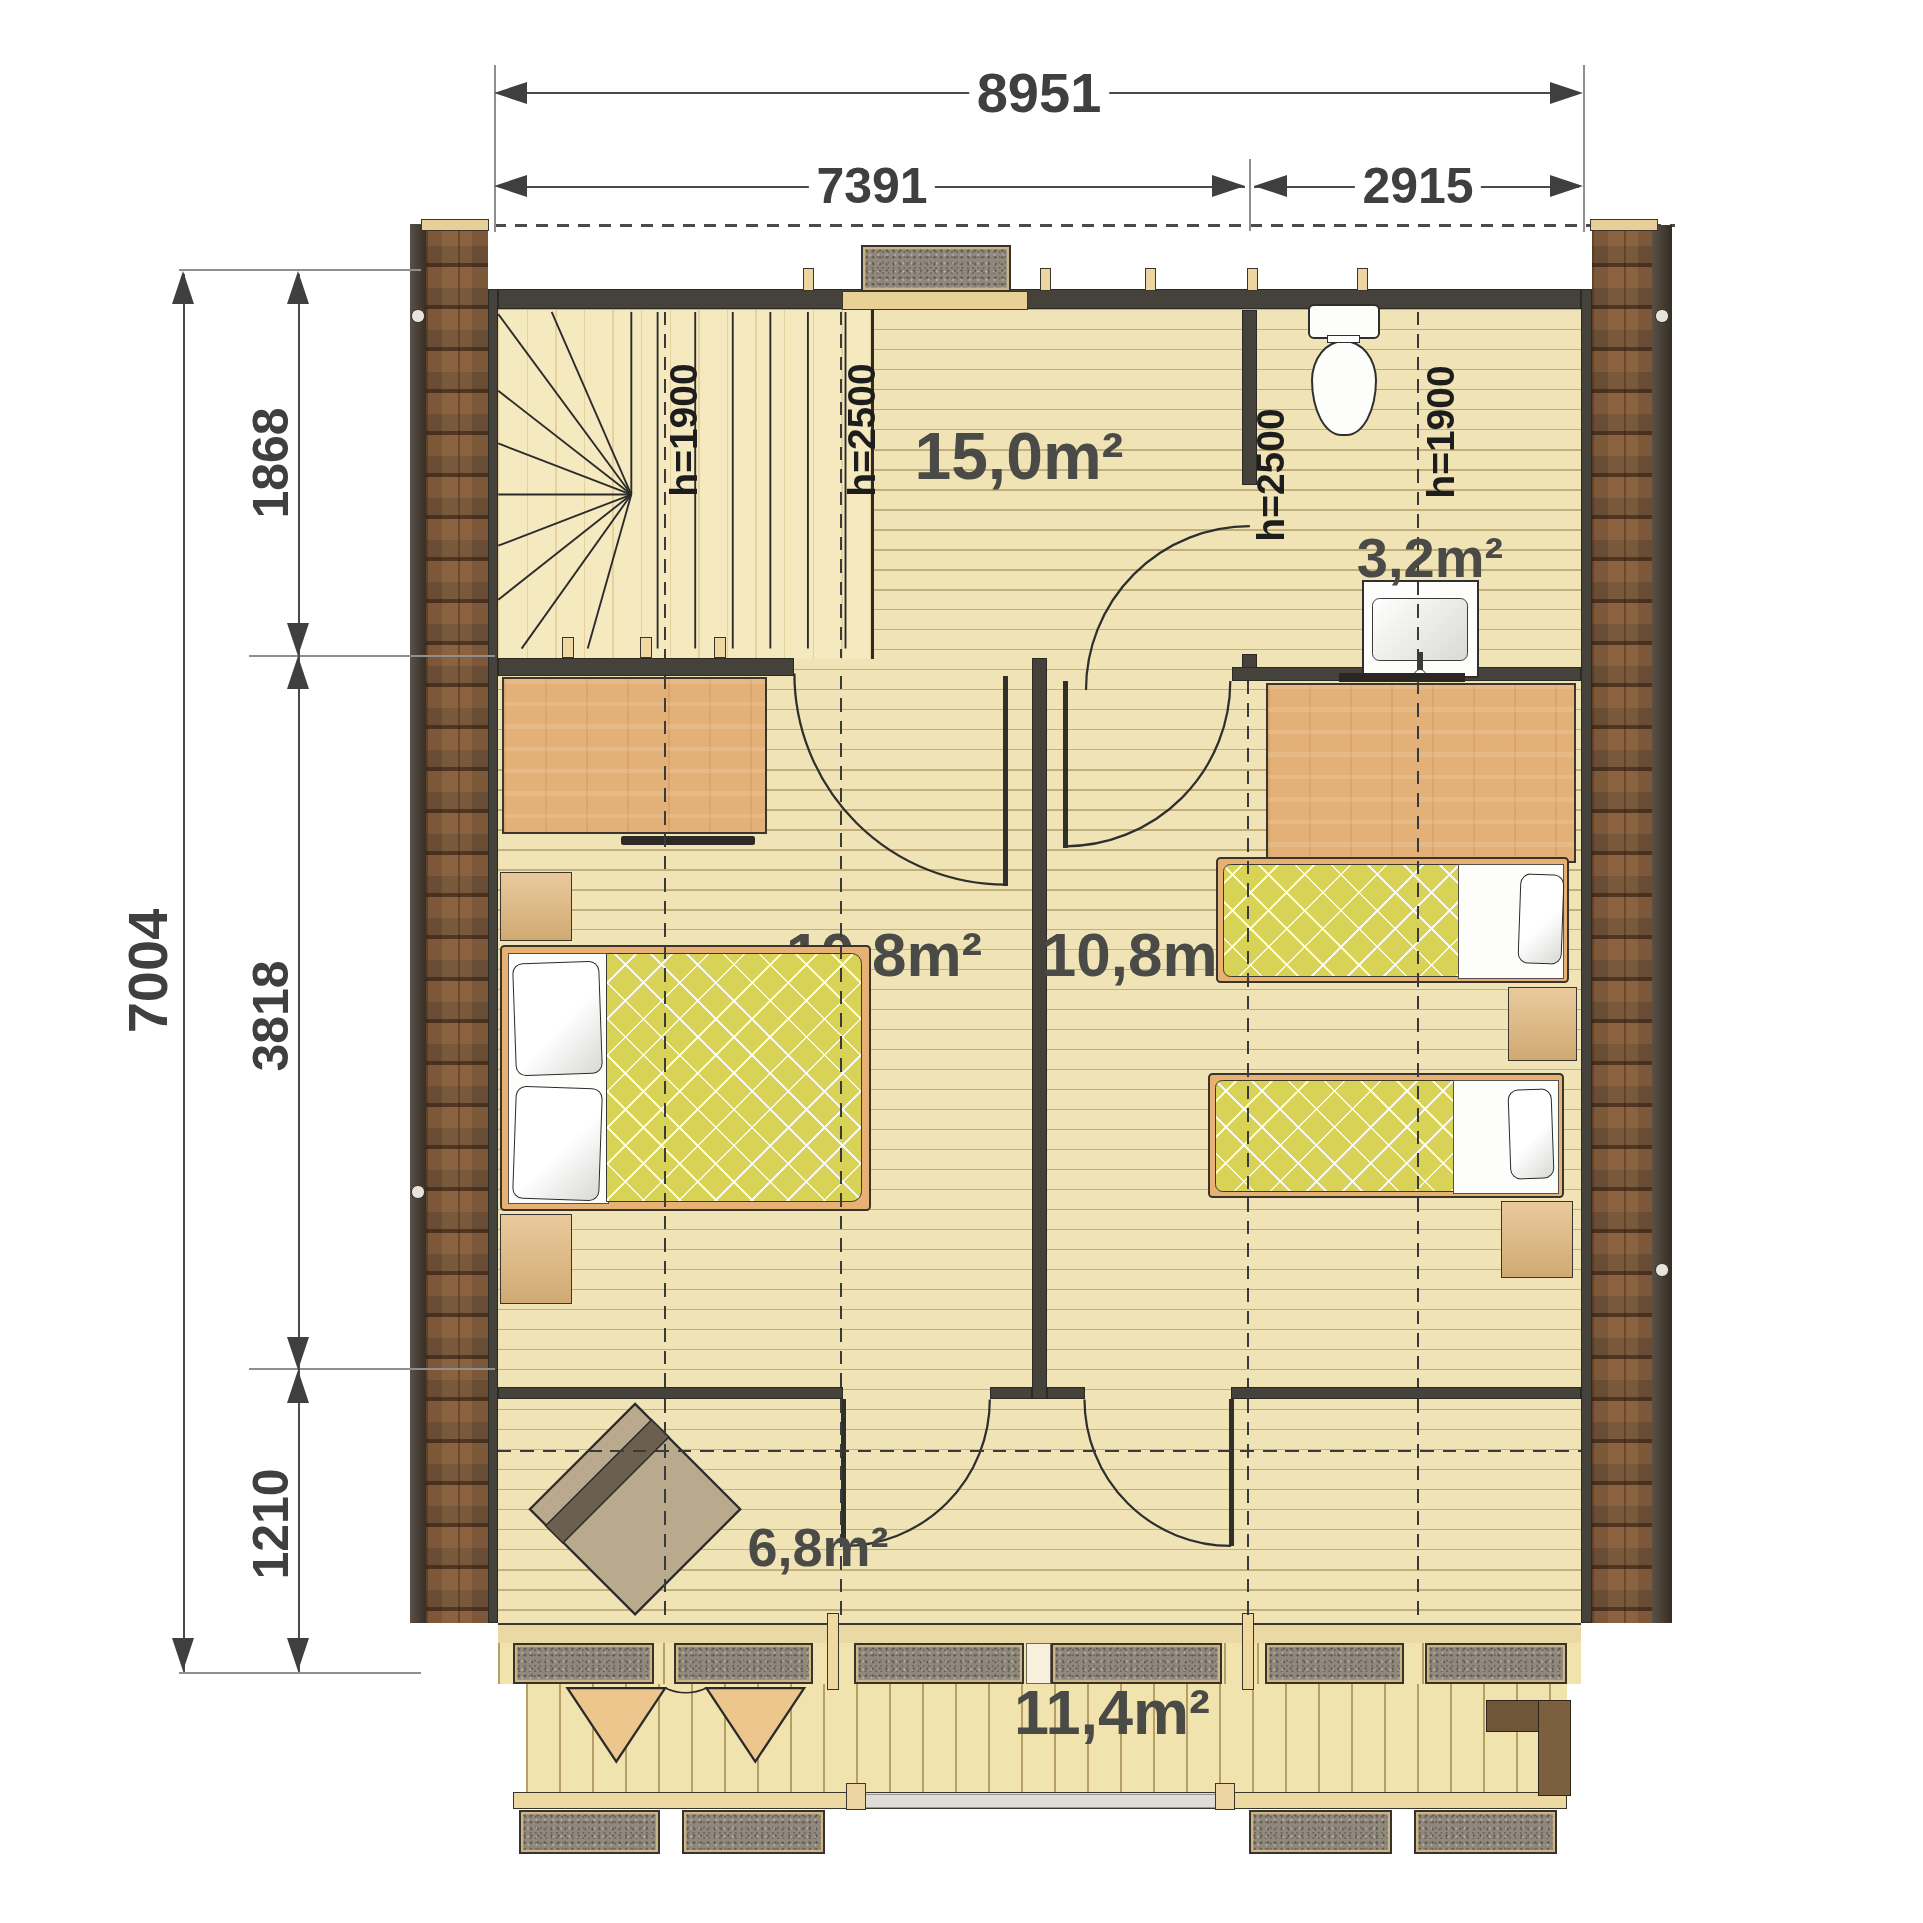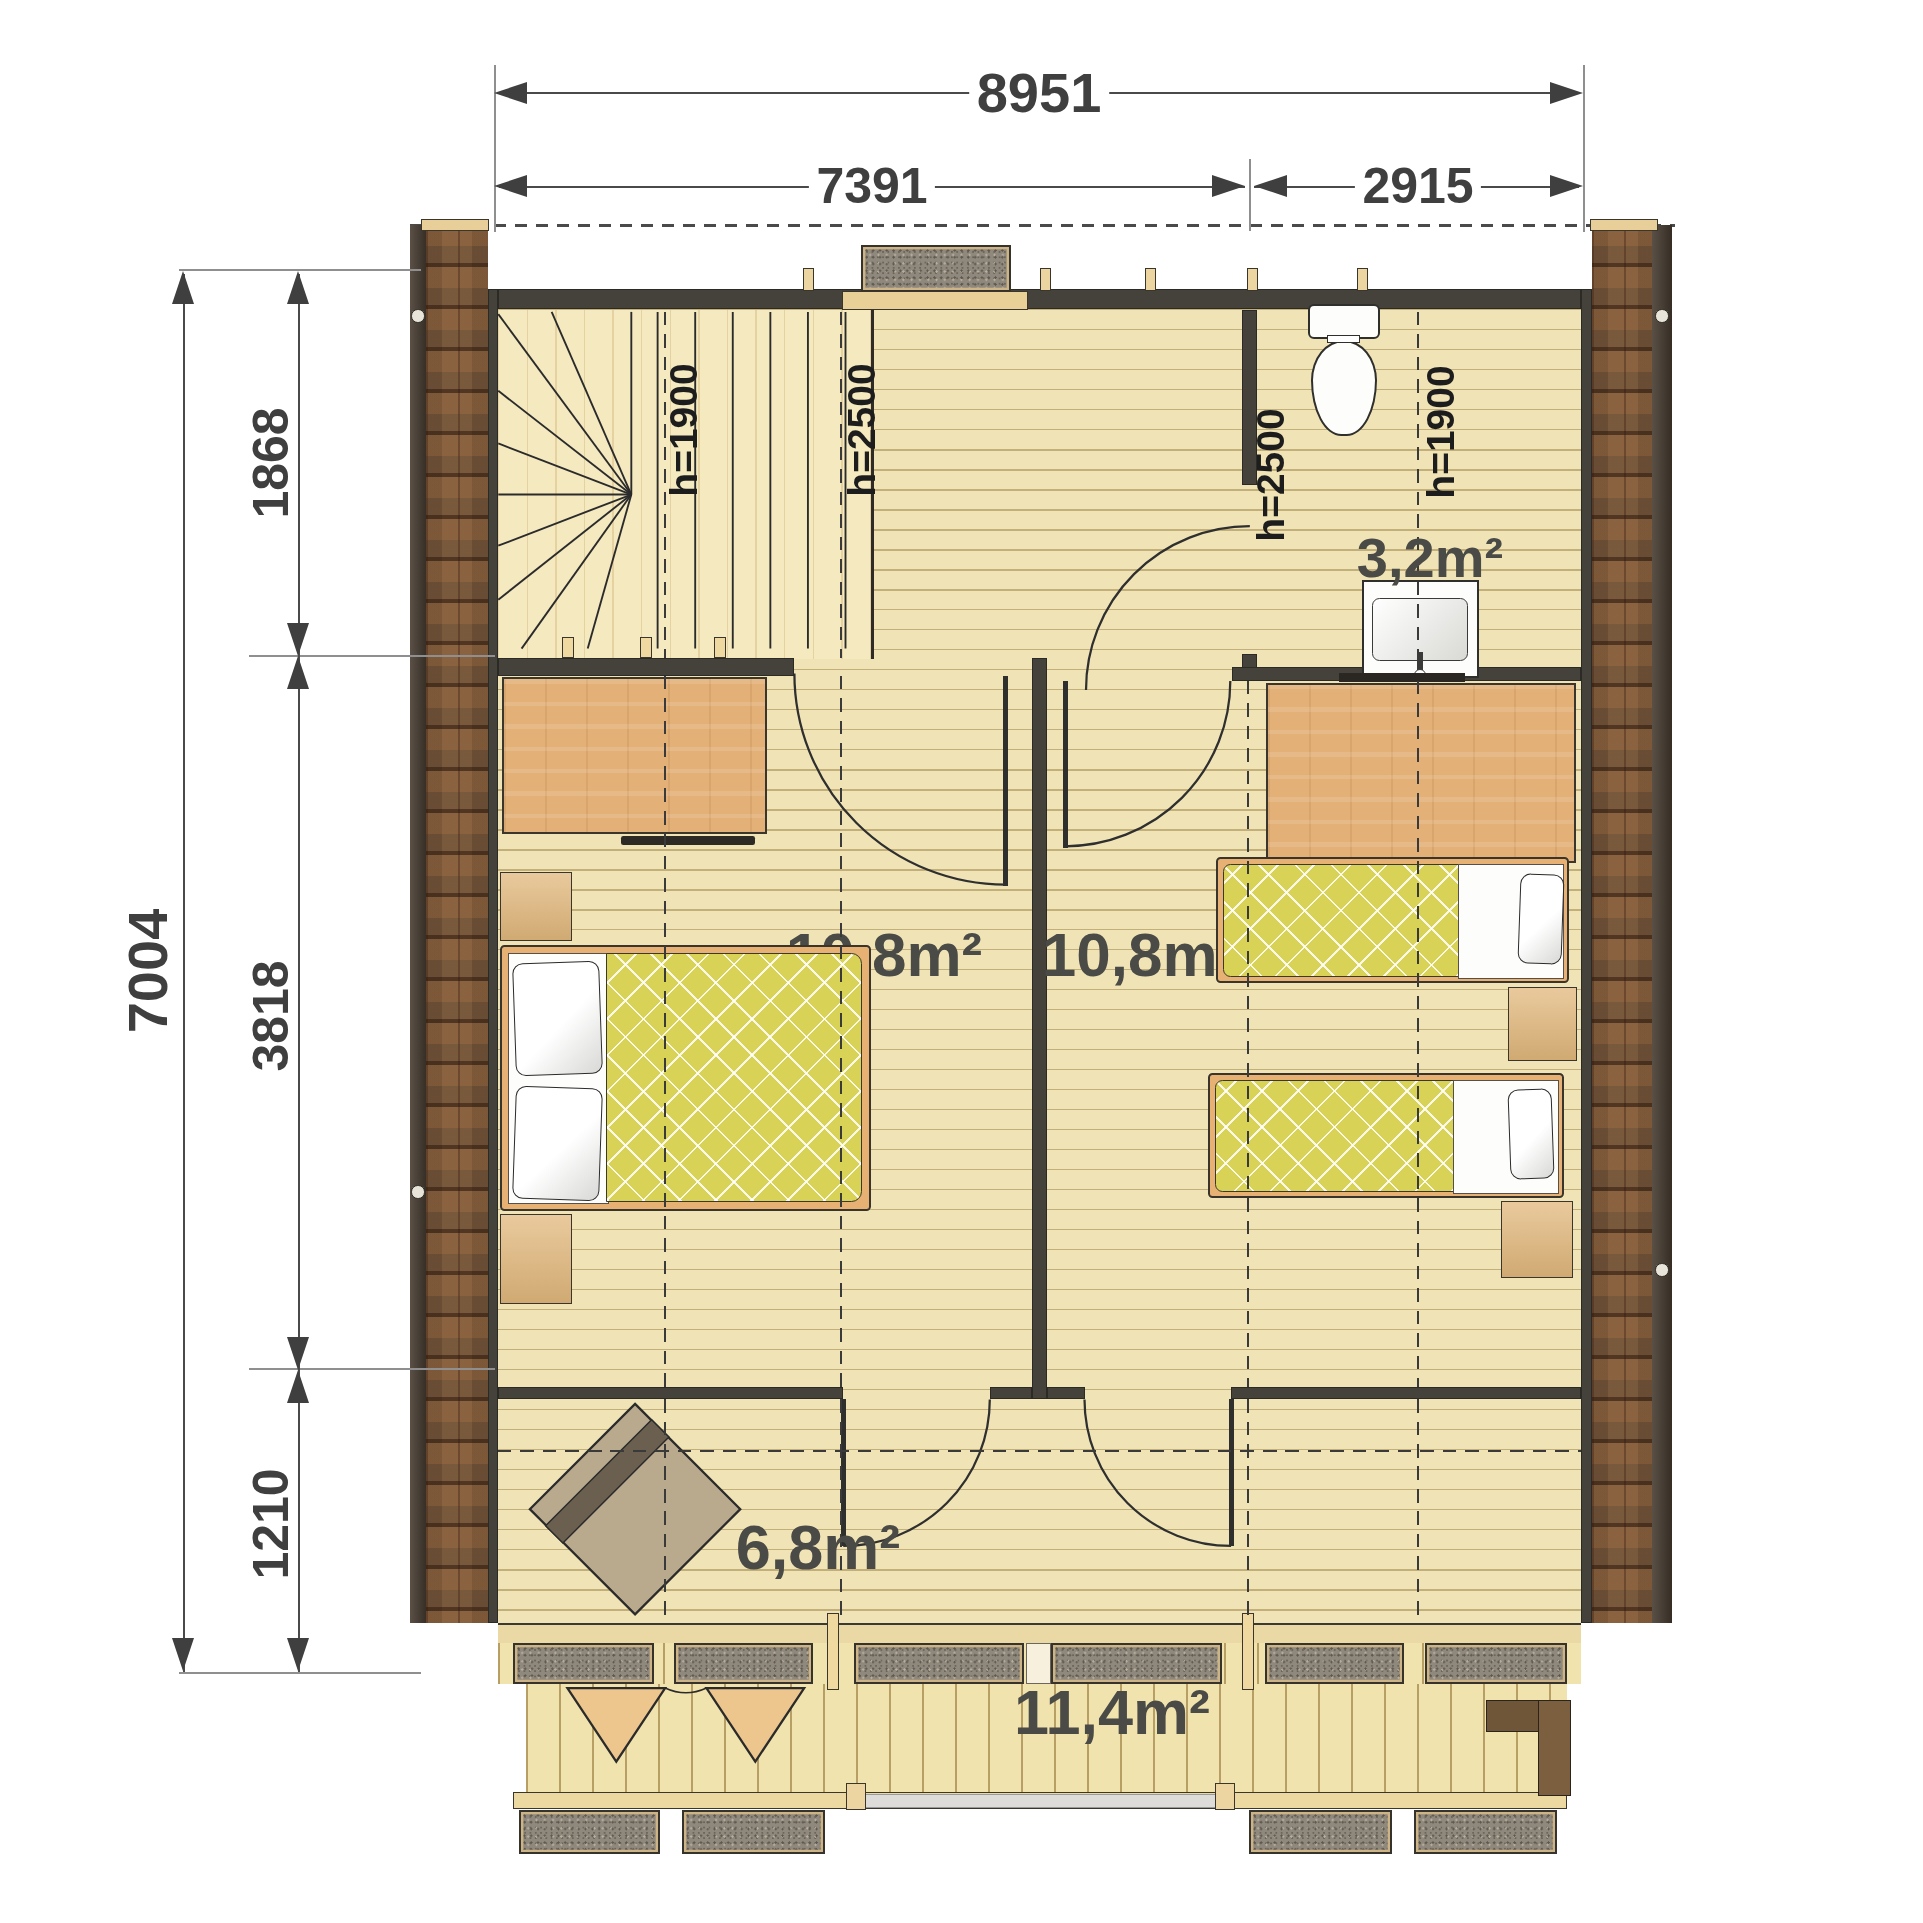--- a/index.html
+++ b/index.html
@@ -221,24 +221,25 @@
   <div class="abs dashv z6" style="left:840px;top:312px;height:346px;"></div>
   <div class="abs dashv z6" style="left:840px;top:676px;height:711px;"></div>
   <div class="abs dashv z6" style="left:840px;top:1399px;height:224px;"></div>
   <div class="abs dashv z6" style="left:1247px;top:681px;height:706px;"></div>
   <div class="abs dashv z6" style="left:1247px;top:1399px;height:224px;"></div>
   <div class="abs dashv z6" style="left:1417px;top:312px;height:355px;"></div>
   <div class="abs dashv z6" style="left:1417px;top:681px;height:706px;"></div>
   <div class="abs dashv z6" style="left:1417px;top:1399px;height:224px;"></div>
   <div class="abs dashh z6" style="left:498px;top:1450px;width:1083px;"></div>
 
+  <div class="abs room-label z7" style="left:1019px;top:456px;font-size:66px;">15,0m²</div>
   <div class="abs room-label z7" style="left:1430px;top:557px;font-size:56px;">3,2m²</div>
   <div class="abs room-label z3" style="left:884px;top:954px;font-size:62px;">10,8m²</div>
   <div class="abs room-label z3" style="left:1140px;top:954px;font-size:62px;">10,8m²</div>
-  <div class="abs room-label z7" style="left:818px;top:1547px;font-size:63px;">6,8m²</div>
+  <div class="abs room-label z7" style="left:818px;top:1547px;font-size:54px;">6,8m²</div>
 
   <div class="abs h-label z7" style="left:684px;top:430px;">h=1900</div>
   <div class="abs h-label z7" style="left:862px;top:430px;">h=2500</div>
   <div class="abs h-label z7" style="left:1271px;top:475px;">h=2500</div>
   <div class="abs h-label z7" style="left:1441px;top:432px;">h=1900</div>
 
   <div class="abs ext-line z7" style="left:494px;top:65px;width:1.5px;height:167px;"></div>
   <div class="abs ext-line z7" style="left:1583px;top:65px;width:1.5px;height:167px;"></div>
   <div class="abs ext-line z7" style="left:1249px;top:159px;width:1.5px;height:72px;"></div>
   <div class="abs ext-line z7" style="left:179px;top:269px;width:242px;height:1.5px;"></div>

